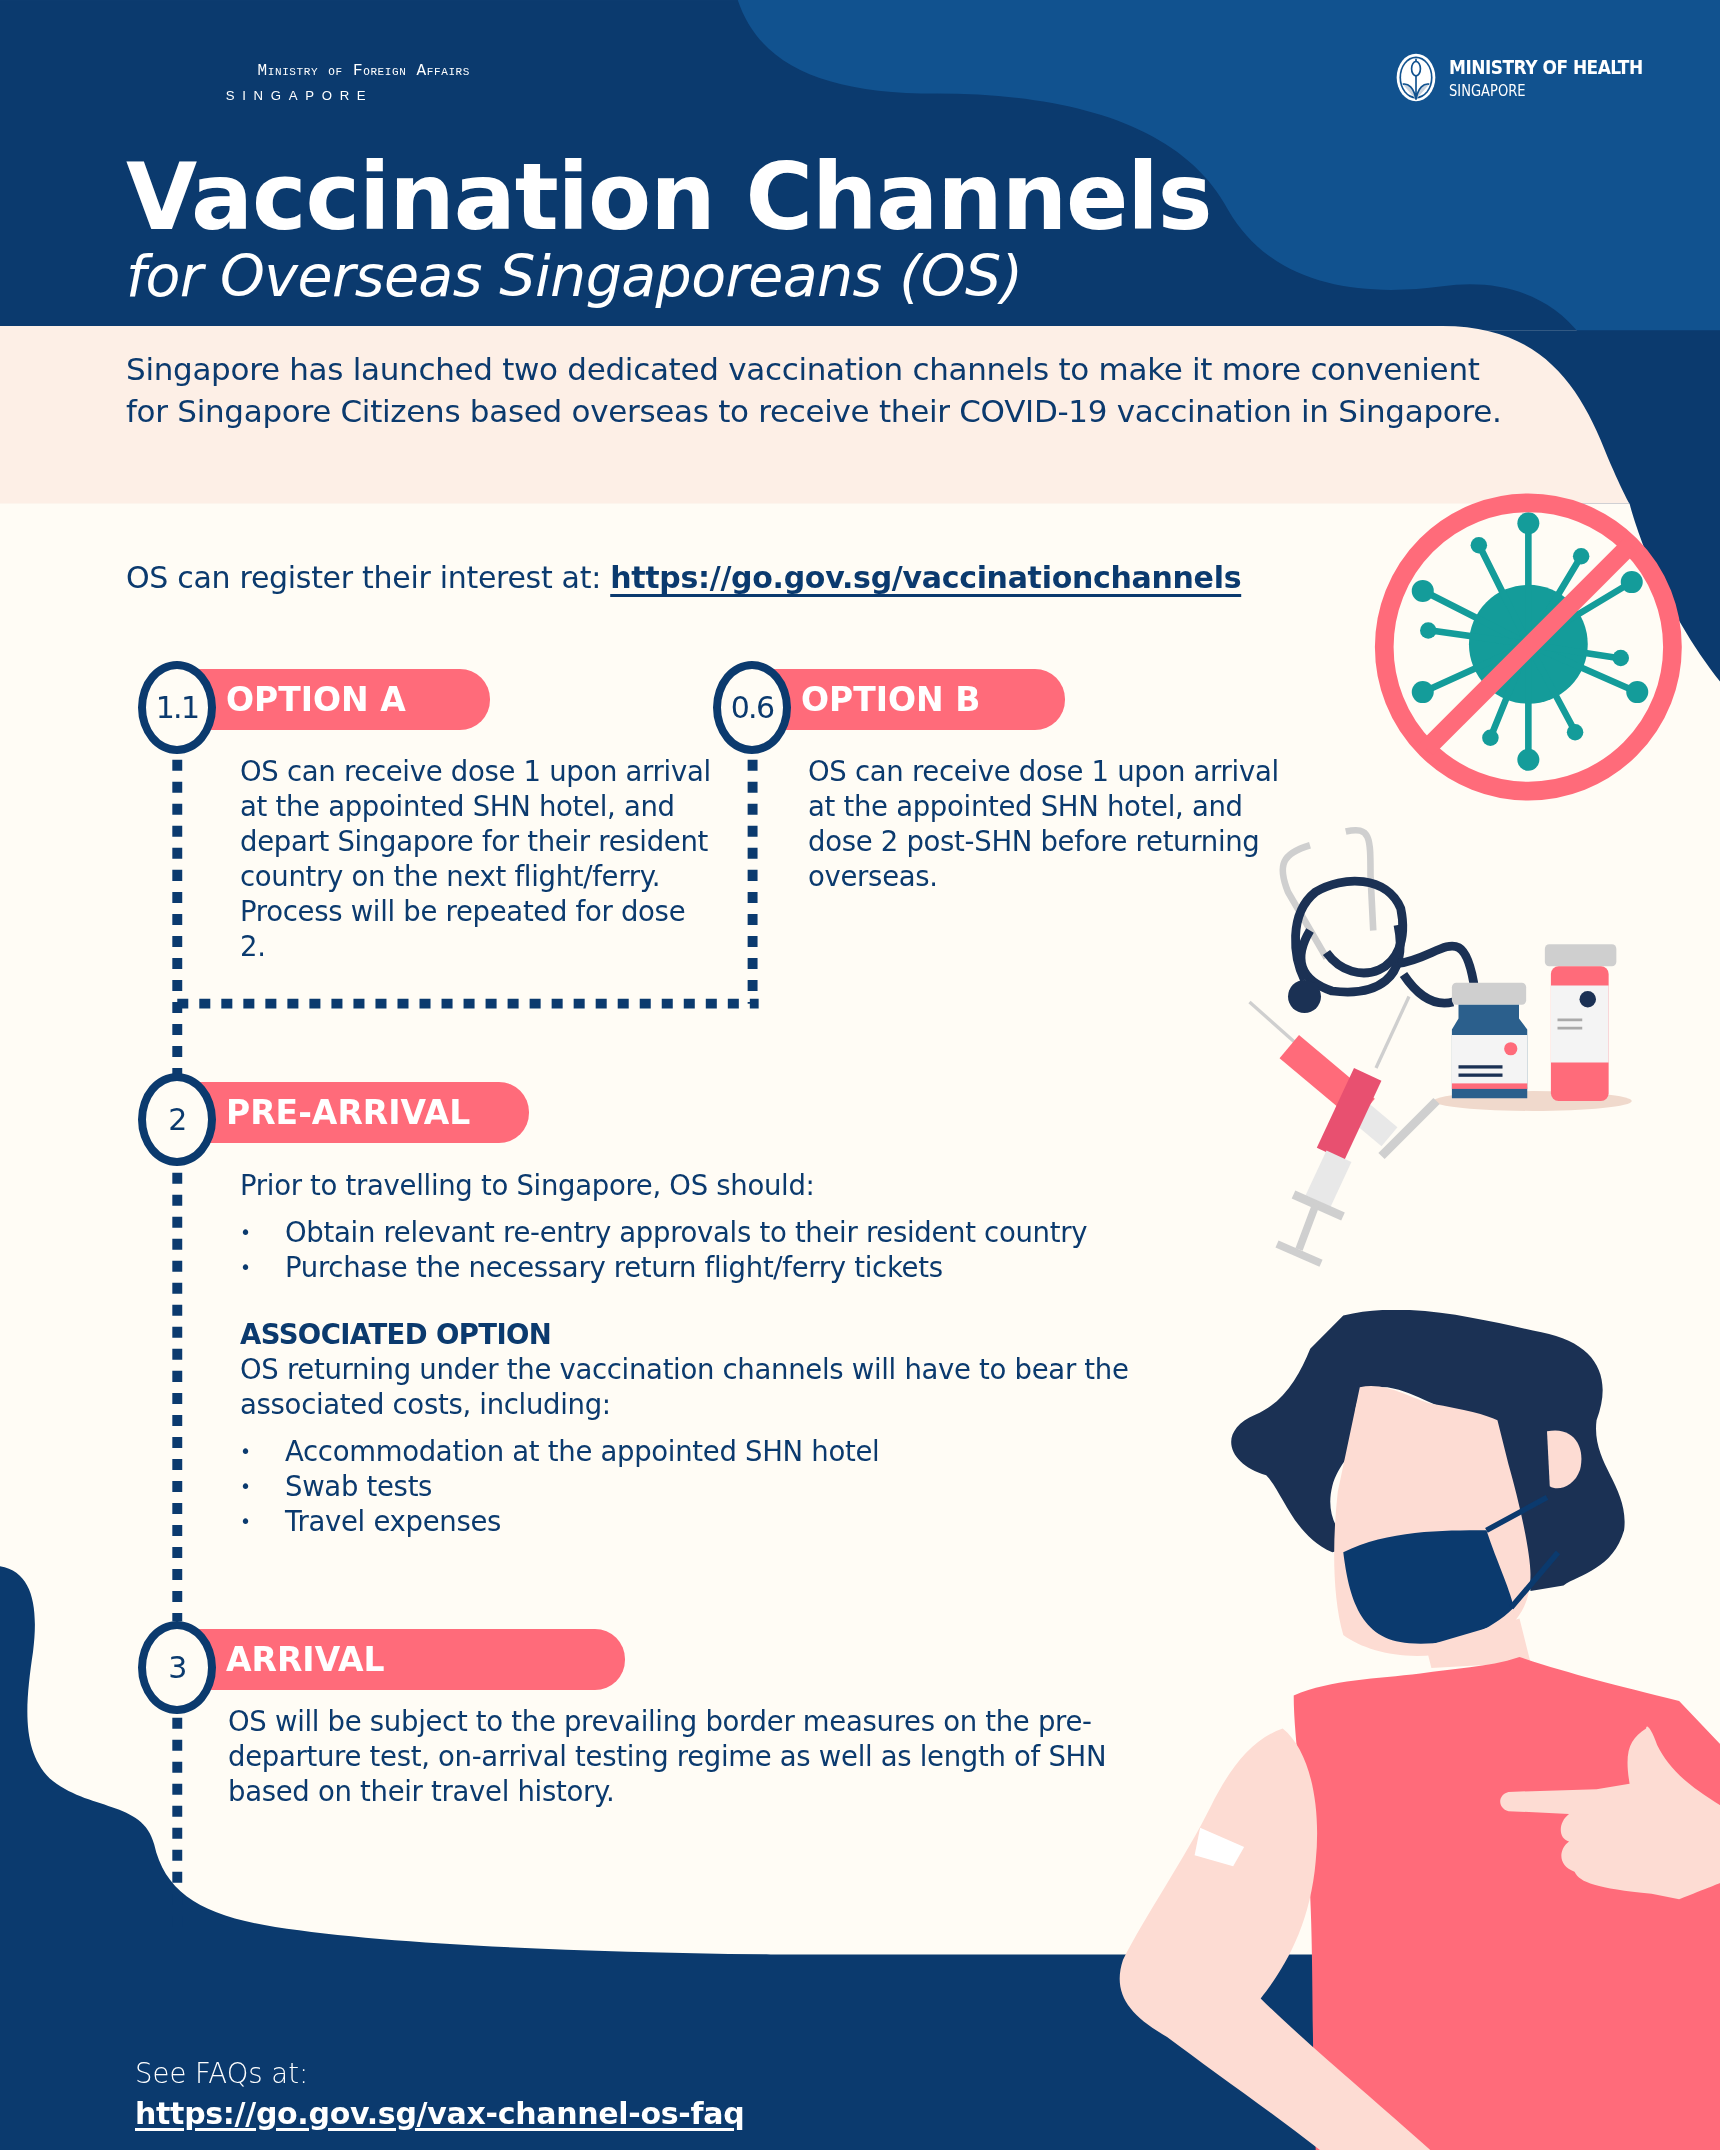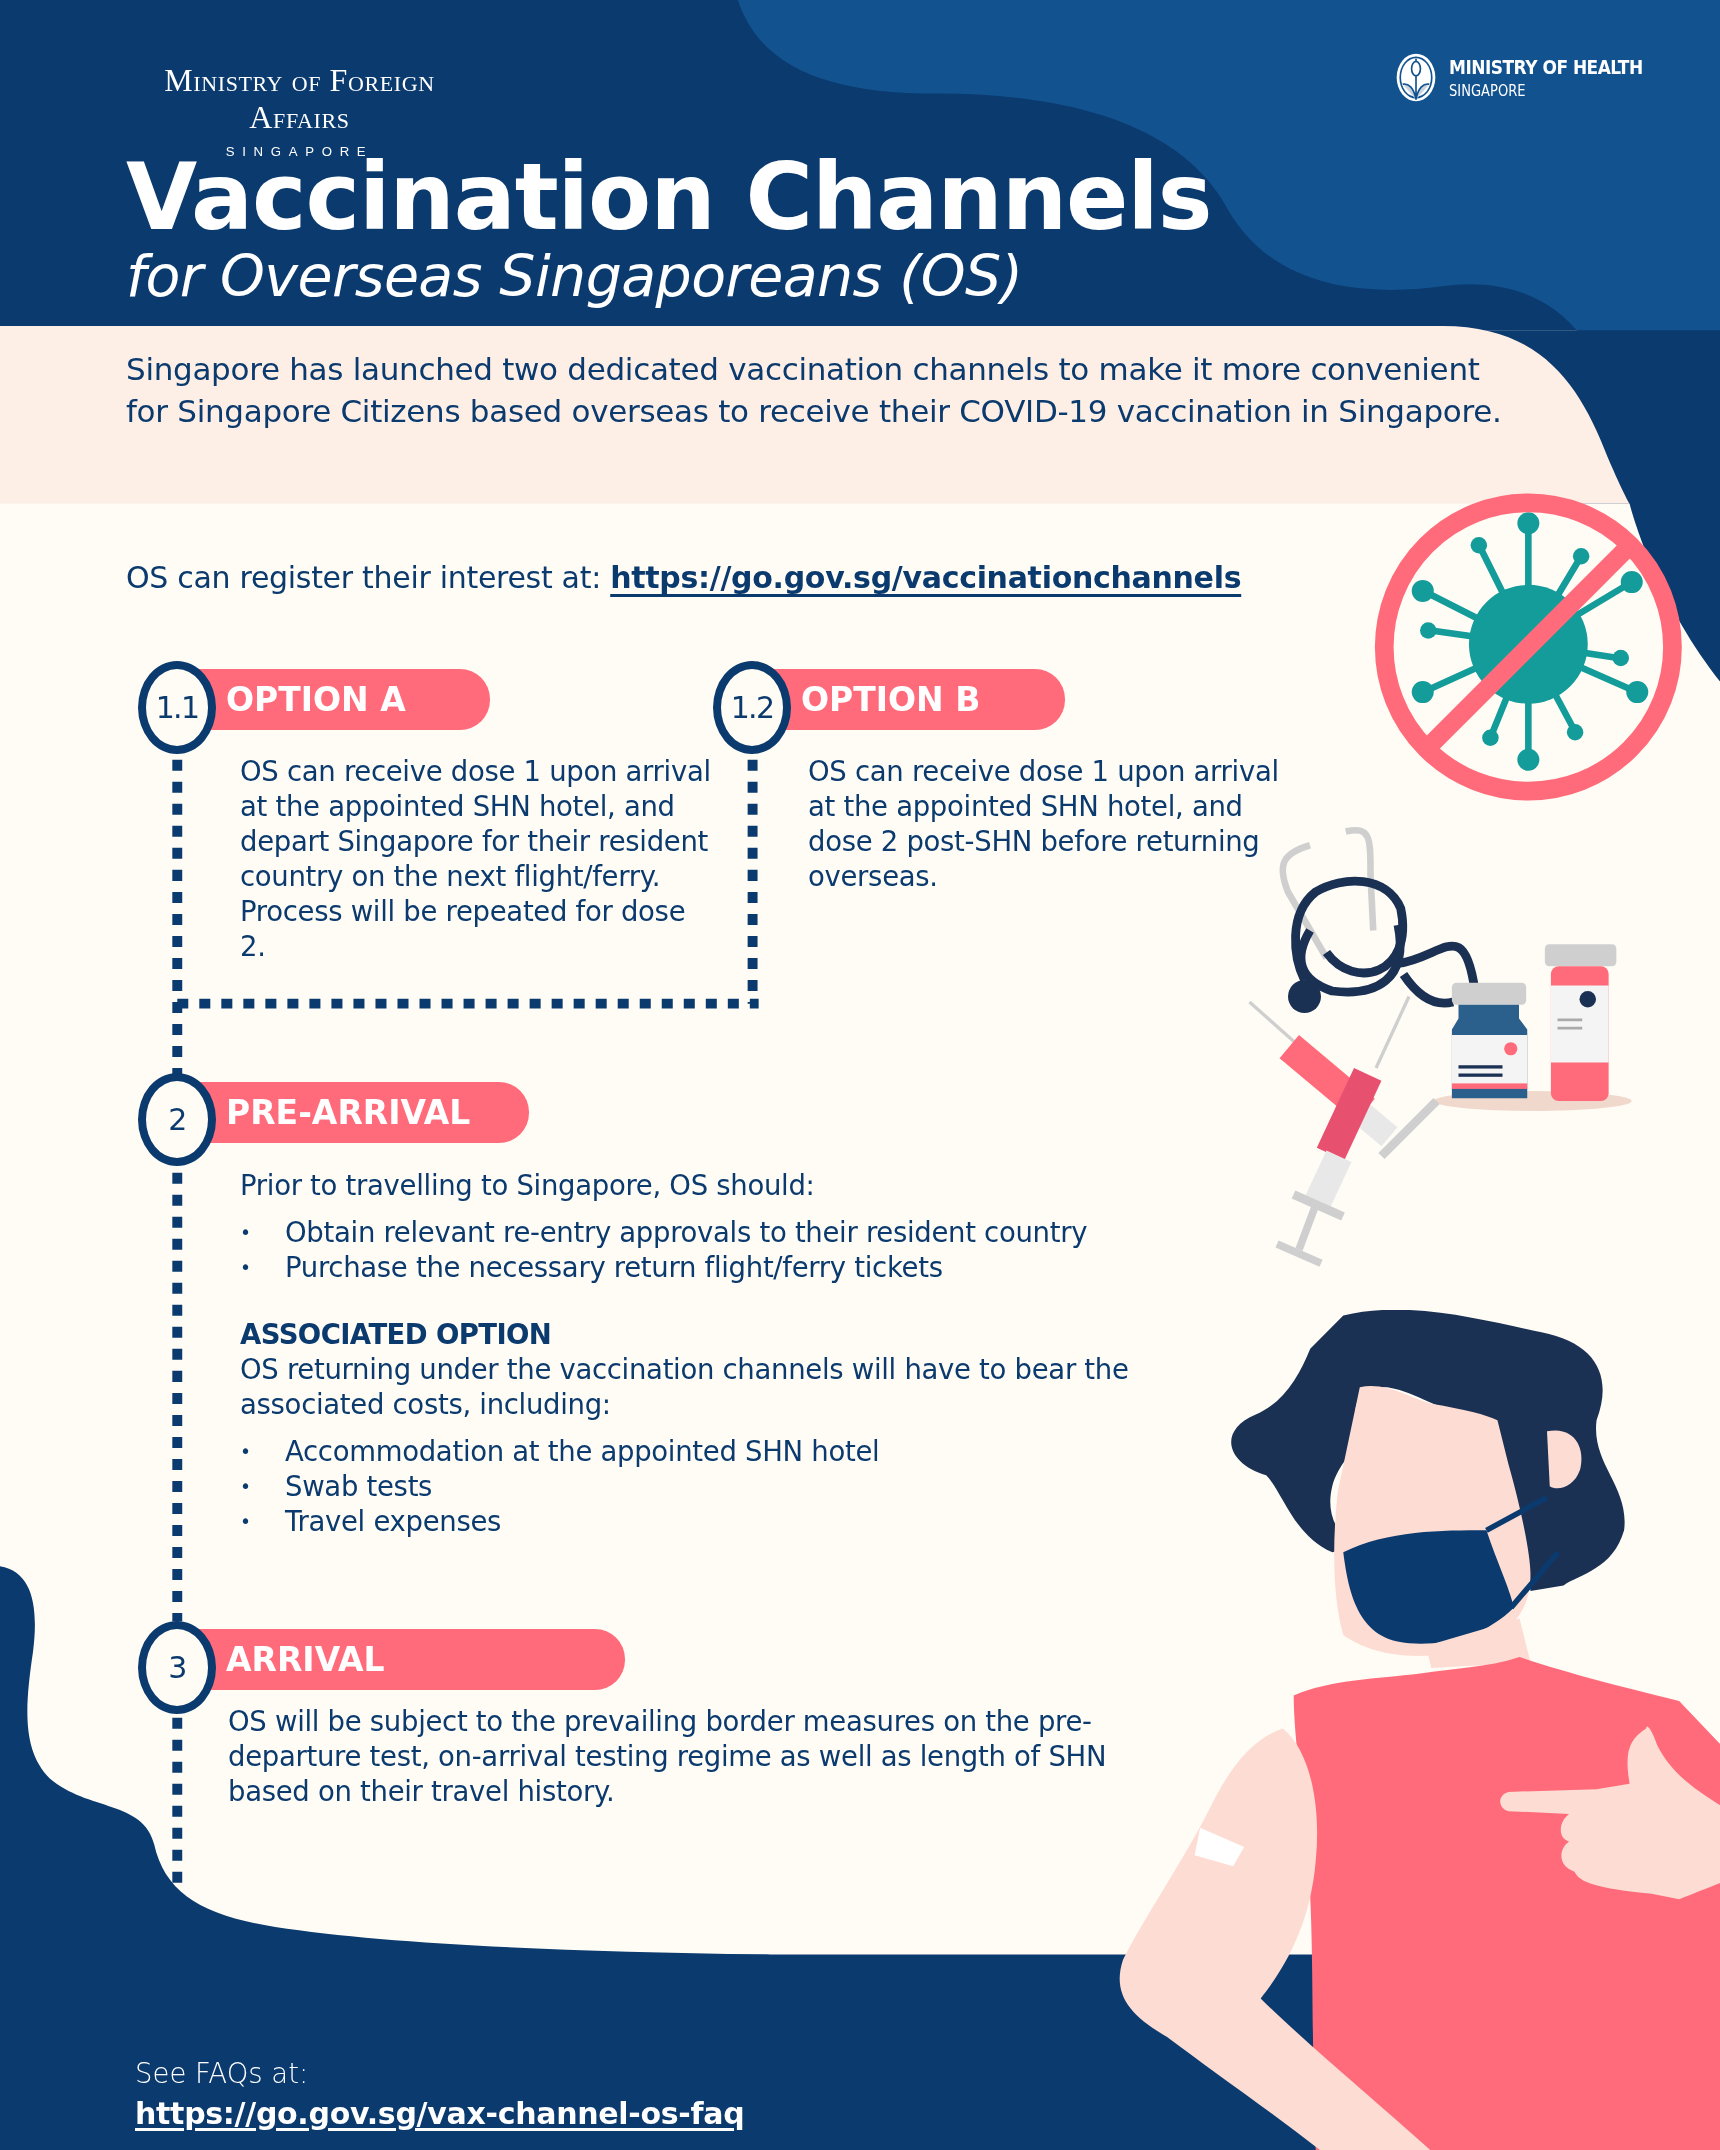--- a/index.html
+++ b/index.html
@@ -7,21 +7,21 @@
     width: 1721px; height: 2151px; position: relative; overflow: hidden;
     background: #fffcf5;
     font-family: "Liberation Sans", "DejaVu Sans", sans-serif;
     color: #0b3a6e;
   }
   .abs { position: absolute; }
   svg.bg { position: absolute; left: 0; top: 0; }
 
   
   .mfa { left: 129px; top: 62px; color: #fff; text-align: center; width: 341px; }
-  .mfa .l1 { font-family: Liberation Serif, serif; font-size: 32px; letter-spacing: 0.6px; font-variant: small-caps; }
+  .mfa .l1 { font-family: Liberation Mono, monospace; font-size: 16px; letter-spacing: 0.6px; font-variant: small-caps; text-align: right; }
   .mfa .l2 { font-family: "Liberation Sans", sans-serif; font-size: 13.2px; letter-spacing: 7.7px; margin-top: 7.7px; }
   .moh { left: 1395px; top: 52px; display: flex; align-items: center; color: #fff; }
   .moh .txt { margin-left: 12px; }
   .moh .t1 { font-family: "DejaVu Sans", sans-serif; font-size: 20px; font-weight: bold; letter-spacing: -0.6px; transform: scaleX(0.85); transform-origin: left; white-space: nowrap; }
   .moh .t2 { font-family: "DejaVu Sans", sans-serif; font-size: 15.4px; transform: scaleX(0.85); transform-origin: left; margin-top: 2.2px; }
 
   .title { left: 126px; top: 144px; color: #fff; font-size: 92px; font-weight: bold; letter-spacing: -1.1px; white-space: nowrap; font-family: "DejaVu Sans", sans-serif; }
   .subtitle { left: 126px; top: 243px; color: #fff; font-size: 57px; font-style: italic; white-space: nowrap; font-family: "DejaVu Sans", sans-serif; font-weight: 300; letter-spacing: -0.6px; }
 
   .intro { left: 126px; top: 348px; width: 1376px; font-size: 31px; line-height: 42px; color: #0b3a6e; font-family: "DejaVu Sans", sans-serif; letter-spacing: -0.3px; }
@@ -109,21 +109,21 @@
 </svg>
 
 <div>
   <div class="pill" style="left:182px; top:669px; width:308px;">OPTION A</div>
   <div class="badge" style="left:138px; top:661px;">1.1</div>
   <div class="abs body-text" style="left:240px; top:754px; width:473px;">OS can receive dose 1 upon arrival at the appointed SHN hotel, and depart Singapore for their resident country on the next flight/ferry. Process will be repeated for dose 2.</div>
 </div>
 
 <div>
   <div class="pill" style="left:757px; top:669px; width:308px;">OPTION B</div>
-  <div class="badge" style="left:713px; top:661px;">1.2</div>
+  <div class="badge" style="left:713px; top:661px;">0.6</div>
   <div class="abs body-text" style="left:808px; top:754px; width:501px;">OS can receive dose 1 upon arrival at the appointed SHN hotel, and dose 2 post-SHN before returning overseas.</div>
 </div>
 
 <div>
   <div class="pill" style="left:182px; top:1082px; width:347px;">PRE-ARRIVAL</div>
   <div class="badge" style="left:138px; top:1073px;">2</div>
   <div class="abs body-text" style="left:240px; top:1168px; width:936px;">
     <div style="margin-bottom:12px;">Prior to travelling to Singapore, OS should:</div>
     <ul class="bul">
       <li>Obtain relevant re-entry approvals to their resident country</li>

